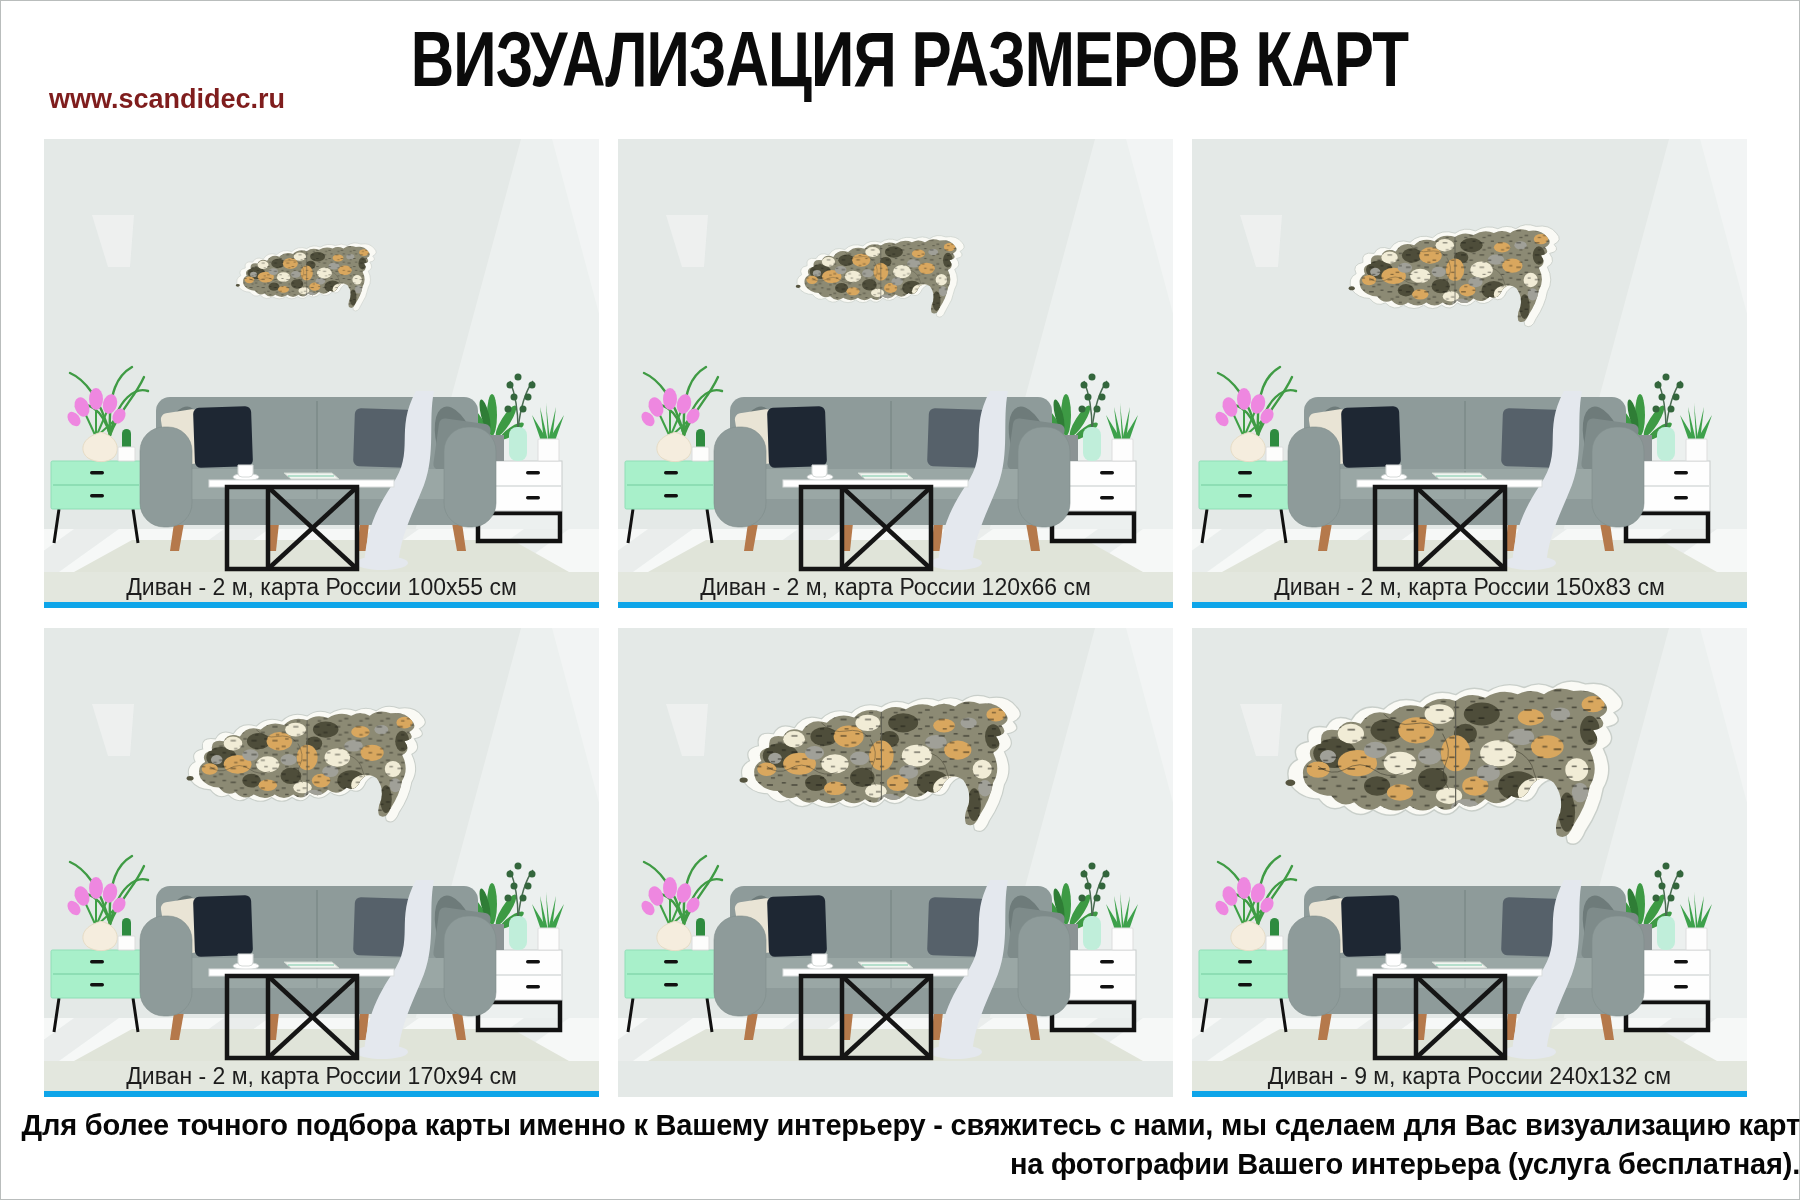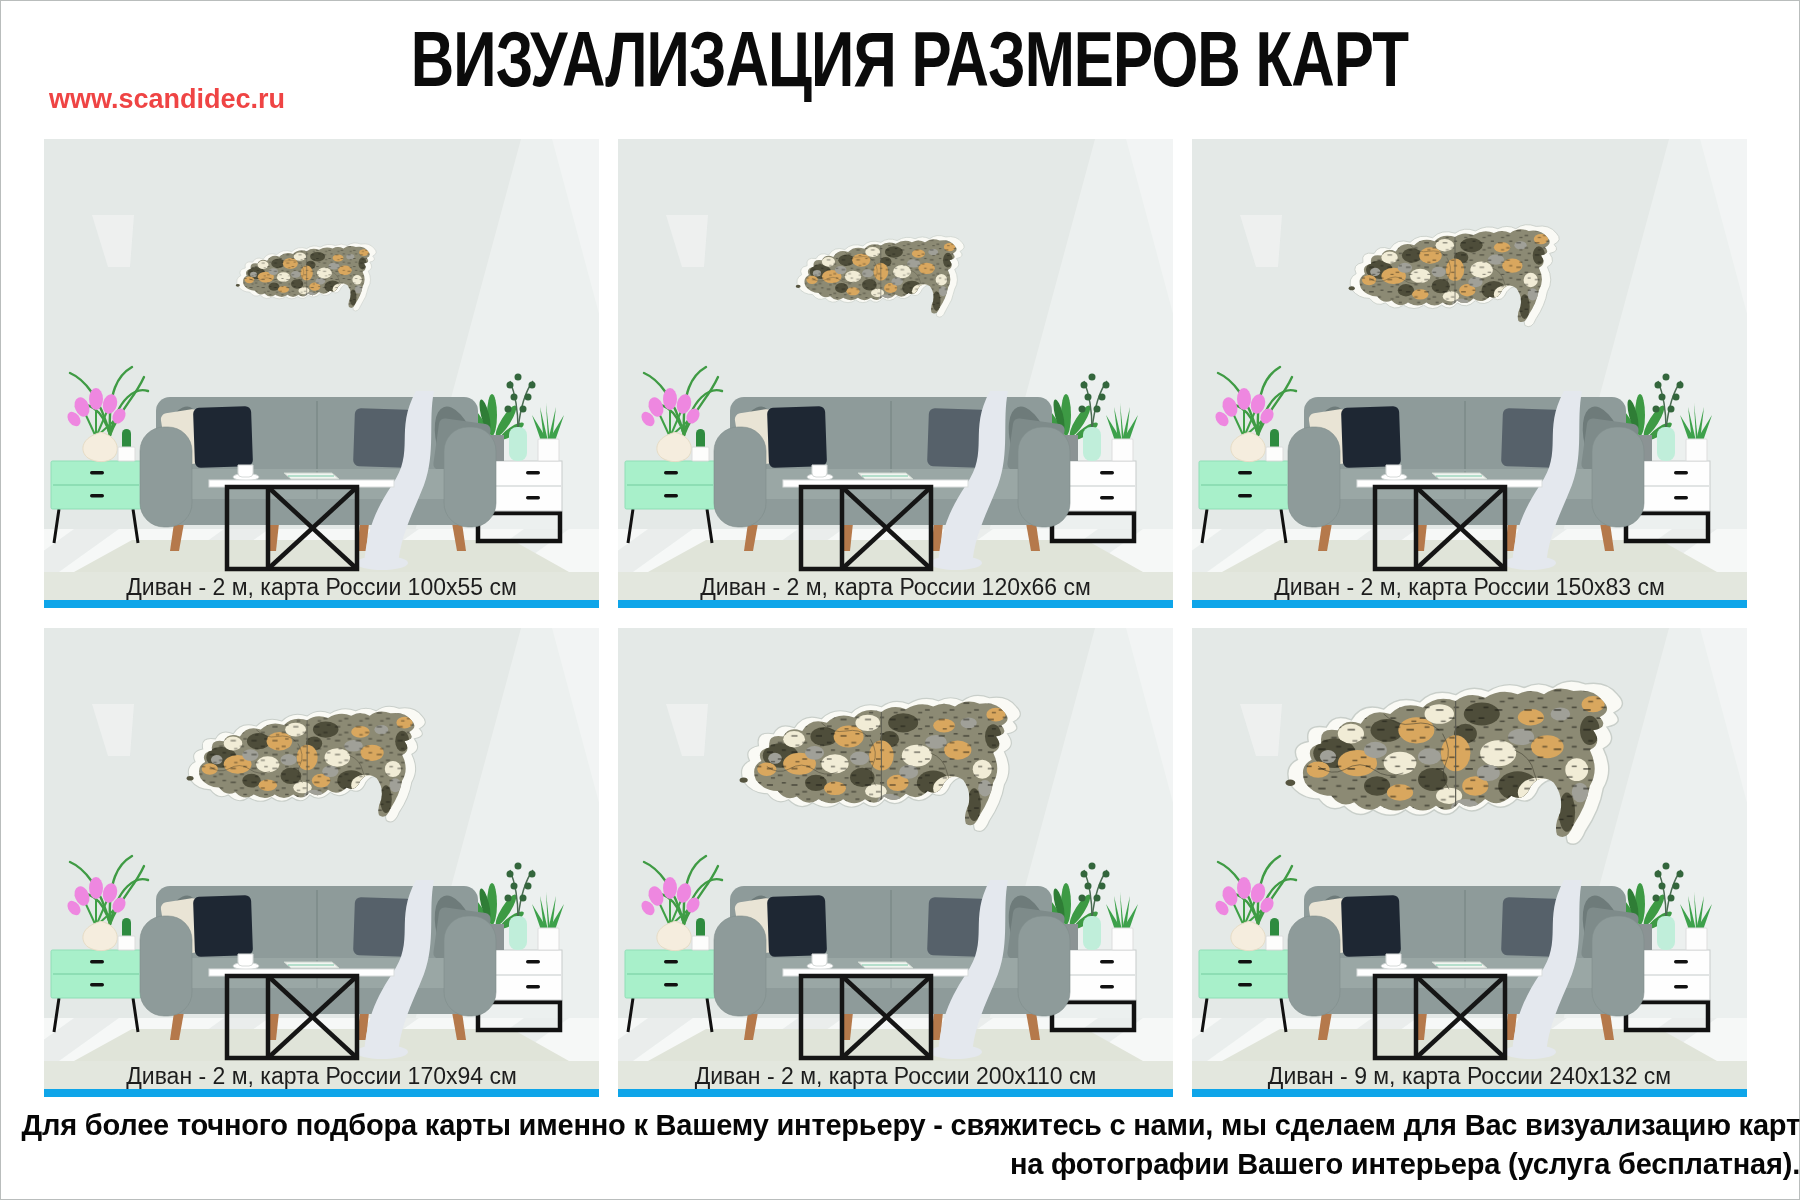--- a/index.html
+++ b/index.html
@@ -1,28 +1,28 @@
 <!DOCTYPE html>
 <html><head>
 <meta charset="utf-8">
 <style>
   html,body{margin:0;padding:0;background:#ffffff;}
   .page{position:relative;width:1800px;height:1200px;background:#ffffff;overflow:hidden;
         outline:1px solid #b9bdbc;outline-offset:-1px;
         font-family:"Liberation Sans",sans-serif;}
-  .site-url{position:absolute;left:49px;top:84px;font-size:27px;font-weight:700;color:#ef4444;letter-spacing:0;}
+  .site-url{position:absolute;left:49px;top:84px;font-size:27px;font-weight:700;color:#7f1d1d;letter-spacing:0;}
   .main-title{position:absolute;top:22px;left:0;width:100%;text-align:center;padding-left:9px;}
   .main-title span{display:inline-block;font-size:64px;font-weight:800;color:#0b0b0b;
         transform:scale(0.94,1.22);transform-origin:center;letter-spacing:-1px;white-space:nowrap;}
   .grid{position:absolute;left:44px;top:139px;display:grid;
         grid-template-columns:repeat(3,555px);grid-template-rows:repeat(2,469px);gap:20px 19px;}
   .panel{position:relative;width:555px;height:469px;background:#e4e9e7;}
   .scene{display:block;width:555px;height:433px;}
   .caption{box-sizing:border-box;width:555px;height:36px;background:#e3e7de;
-        border-bottom:8px solid #0ea5e9;text-align:center;font-size:23px;color:#1d1d1d;
+        border-bottom:6px solid #0ea5e9;text-align:center;font-size:23px;color:#1d1d1d;
         line-height:31px;letter-spacing:0;}
   .footer{position:absolute;top:1106px;left:0;width:100%;text-align:right;color:#060606;}
   .footer div{font-size:29px;font-weight:700;line-height:39px;letter-spacing:-0.2px;}
   svg{shape-rendering:geometricPrecision;}
 </style>
 </head>
 <body>
 
 <svg width="0" height="0" style="position:absolute" aria-hidden="true">
   <defs>
@@ -278,21 +278,20 @@
         <use href="#sym-map" x="134.5" y="69" width="255" height="141.7"></use>
       </svg>
       <div class="caption">Диван - 2 м, карта России 170x94 см</div>
     </div>
 
     <div class="panel">
       <svg class="scene" viewBox="0 0 555 433">
         <use href="#sym-scene"></use>
         <use href="#sym-map" x="112" y="56.5" width="300" height="166.7"></use>
       </svg>
-      <div class="caption">Диван - 2 м, карта России 200x110 см</div>
     </div>
 
     <div class="panel">
       <svg class="scene" viewBox="0 0 555 433">
         <use href="#sym-scene"></use>
         <use href="#sym-map" x="82" y="40" width="360" height="200"></use>
       </svg>
       <div class="caption">Диван - 9 м, карта России 240x132 см</div>
     </div>
 

